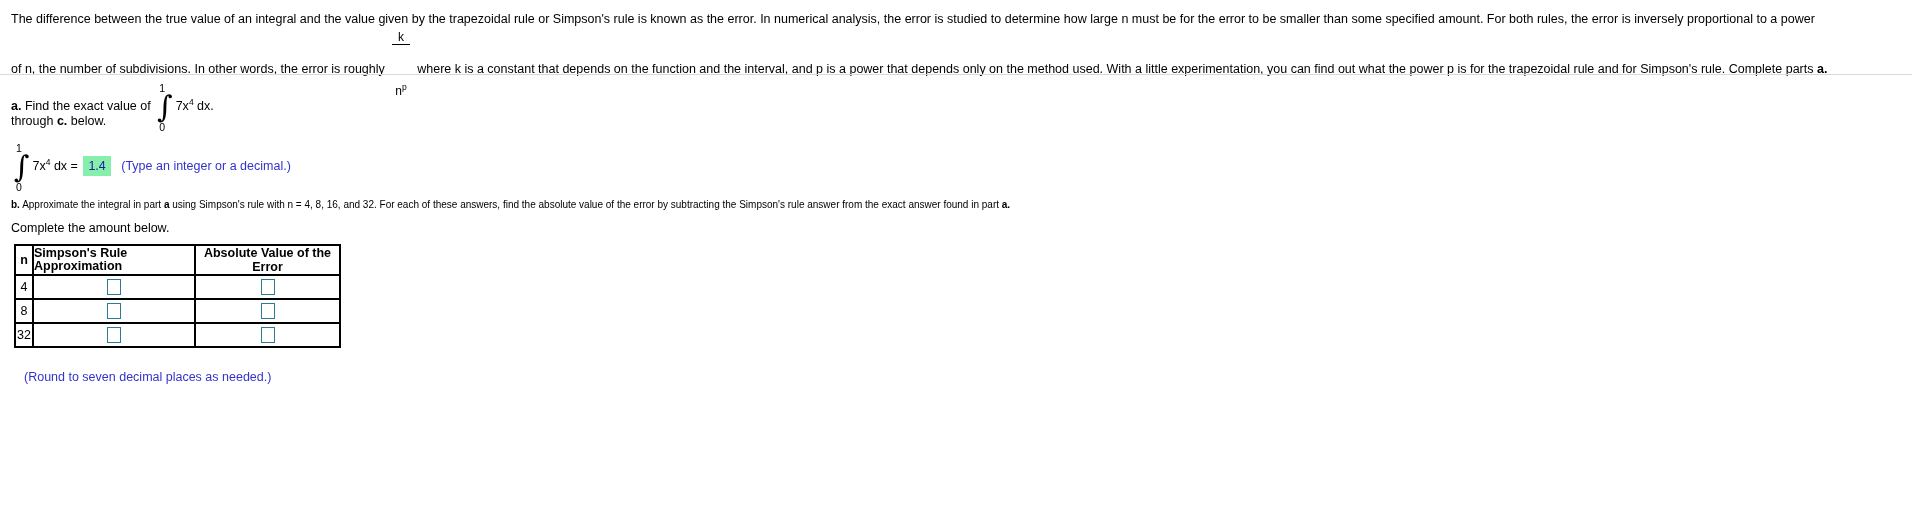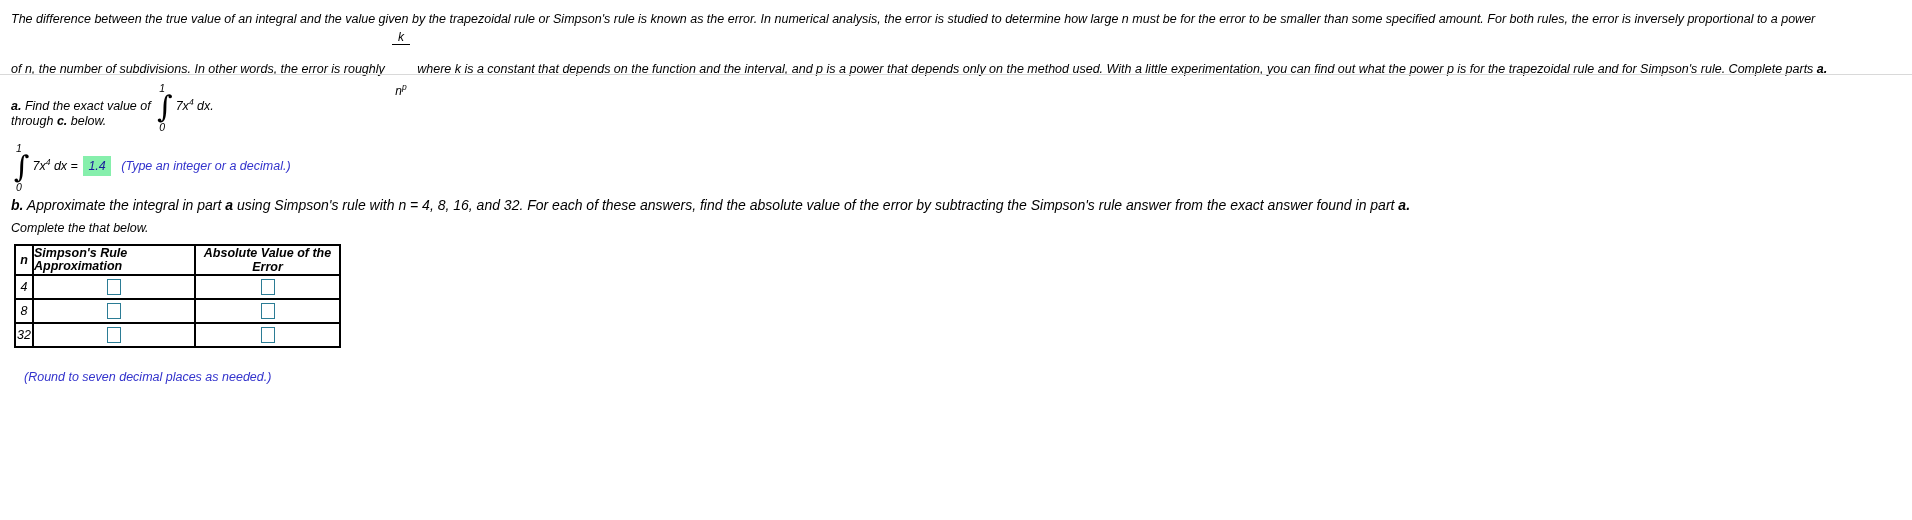--- a/index.html
+++ b/index.html
@@ -3,21 +3,21 @@
 <meta charset="utf-8">
 <style>
   html,body{margin:0;padding:0;}
   body{
     width:1912px;height:520px;background:#ffffff;
     font-family:"Liberation Sans", sans-serif;
     color:#000000;
     -webkit-font-smoothing:antialiased;
     overflow:hidden;
   }
-  .page{position:relative;width:1912px;height:452px;font-style:italic;}
+  .page{position:relative;width:1912px;height:452px;}
 
   .intro{
     position:absolute;left:11px;top:5px;width:1890px;
     font-size:12.5px;line-height:28px;color:#000;
   }
   .intro .bold{font-weight:bold;}
 
   
   .frac{
     display:inline-block;vertical-align:middle;
@@ -65,21 +65,21 @@
     font-size:12.5px;line-height:18px;white-space:nowrap;
   }
   .answer-box{
     display:inline-block;background:#86efac;color:#1a1a9c;
     padding:1px 5px;margin:0 2px;font-size:12.5px;
   }
   .hint{color:#3333cc;font-size:12.5px;margin-left:5px;}
 
   .partb{
     position:absolute;left:11px;top:196px;width:1880px;
-    font-size:14px;line-height:18px;
+    font-size:10px;line-height:18px;
   }
   .partb .bold{font-weight:bold;}
 
   .complete{
     position:absolute;left:11px;top:219px;
     font-size:12.5px;line-height:18px;
   }
 
   
   .tbl-wrap{position:absolute;left:14px;top:244px;}
@@ -162,21 +162,21 @@
   </div>
 
   <div class="partb">
     <span class="bold">b.</span>
     <span>Approximate the integral in part</span>
     <span class="bold">a</span>
     <span>using Simpson's rule with n = 4, 8, 16, and 32. For each of these answers, find the absolute value of the error by subtracting the Simpson's rule answer from the exact answer found in part</span>
     <span class="bold">a.</span>
   </div>
 
-  <div class="complete">Complete the that below.</div>
+  <div class="complete">Complete the amount below.</div>
 
   <div class="tbl-wrap">
     <table class="grid">
       <tbody>
         <tr>
           <td class="c-n">n</td>
           <td class="c-head1">
             <div>Simpson's Rule</div>
             <div>Approximation</div>
           </td>

